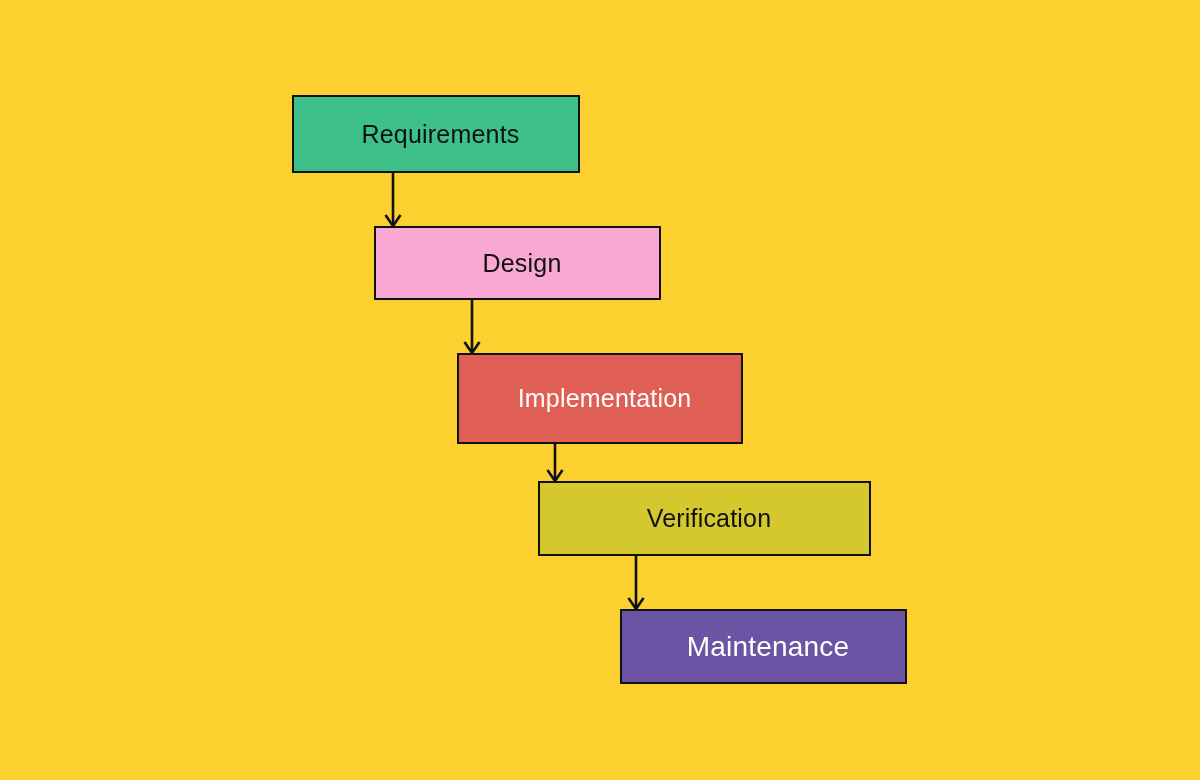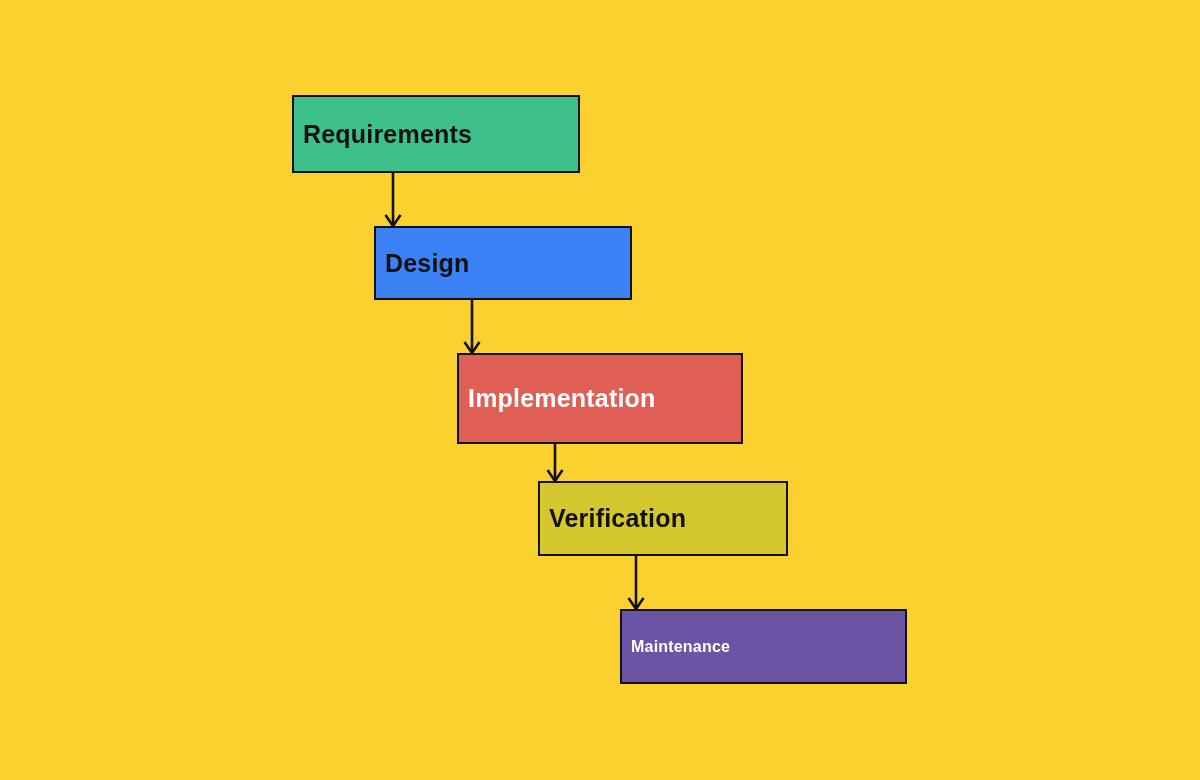--- a/index.html
+++ b/index.html
@@ -17,21 +17,22 @@
     height: 780px;
     background: #FBD02F;
     overflow: hidden;
   }
   .stage-box {
     position: absolute;
     box-sizing: border-box;
     border: 2px solid #111111;
     display: flex;
     align-items: center;
-    font-weight: bold;
+    justify-content: center;
+    font-weight: normal;
     letter-spacing: 0.2px;
     line-height: 1;
     user-select: none;
     padding-left: 9px;
   }
   .stage-label {
     display: block;
     text-align: center;
     white-space: nowrap;
   }
@@ -78,27 +79,27 @@
       <g>
         <line class="arrow-line" x1="636" y1="556" x2="636" y2="608" stroke="#111111"></line>
         <path class="arrow-head" d="M 628.5 598 L 636 609 L 643.5 598" stroke="#111111"></path>
       </g>
     </svg>
 
   <div id="boxes-layer">
       <div class="stage-box" style="left: 292px; top: 95px; width: 288px; height: 78px; background: rgb(62, 192, 139); border-color: rgb(17, 17, 17); color: rgb(17, 17, 17);">
         <span class="stage-label" style="font-size: 25px;">Requirements</span>
       </div>
-      <div class="stage-box" style="left: 374px; top: 226px; width: 258px; height: 74px; background: #3b82f6; border-color: rgb(17, 17, 17); color: rgb(17, 17, 17);">
+      <div class="stage-box" style="left: 374px; top: 226px; width: 287px; height: 74px; background: #f9a8d4; border-color: rgb(17, 17, 17); color: rgb(17, 17, 17);">
         <span class="stage-label" style="font-size: 25px;">Design</span>
       </div>
       <div class="stage-box" style="left: 457px; top: 353px; width: 286px; height: 91px; background: rgb(224, 95, 84); border-color: rgb(17, 17, 17); color: rgb(255, 255, 255);">
         <span class="stage-label" style="font-size: 25px;">Implementation</span>
       </div>
-      <div class="stage-box" style="left: 538px; top: 481px; width: 250px; height: 75px; background: rgb(212, 200, 46); border-color: rgb(17, 17, 17); color: rgb(17, 17, 17);">
+      <div class="stage-box" style="left: 538px; top: 481px; width: 333px; height: 75px; background: rgb(212, 200, 46); border-color: rgb(17, 17, 17); color: rgb(17, 17, 17);">
         <span class="stage-label" style="font-size: 25px;">Verification</span>
       </div>
       <div class="stage-box" style="left: 620px; top: 609px; width: 287px; height: 75px; background: rgb(107, 84, 163); border-color: rgb(17, 17, 17); color: rgb(255, 255, 255);">
-        <span class="stage-label" style="font-size: 16px;">Maintenance</span>
+        <span class="stage-label" style="font-size: 28px;">Maintenance</span>
       </div>
     </div>
 
 </div>
 
 </body></html>

